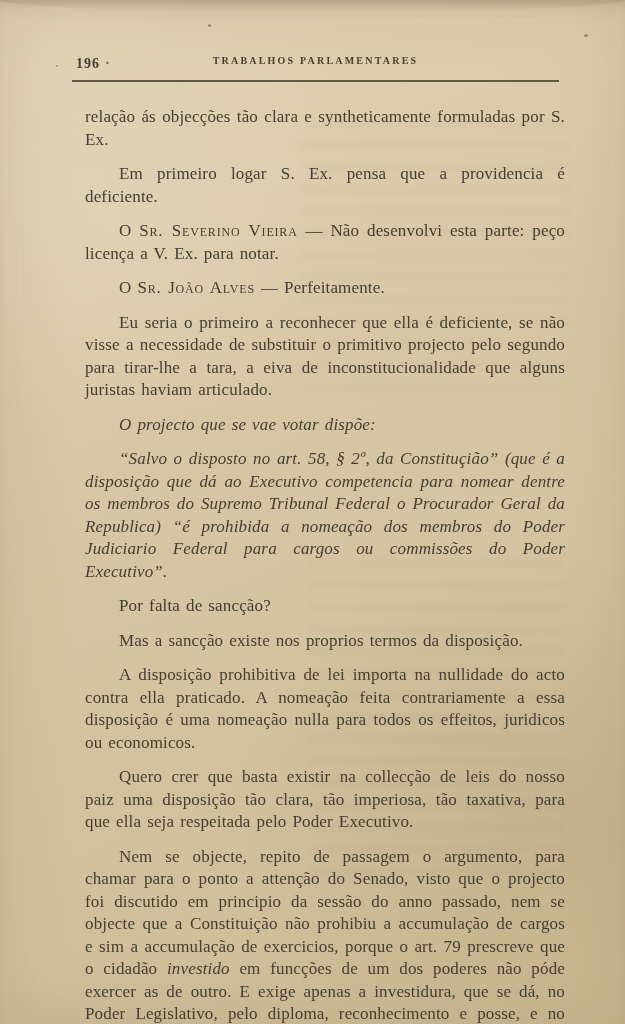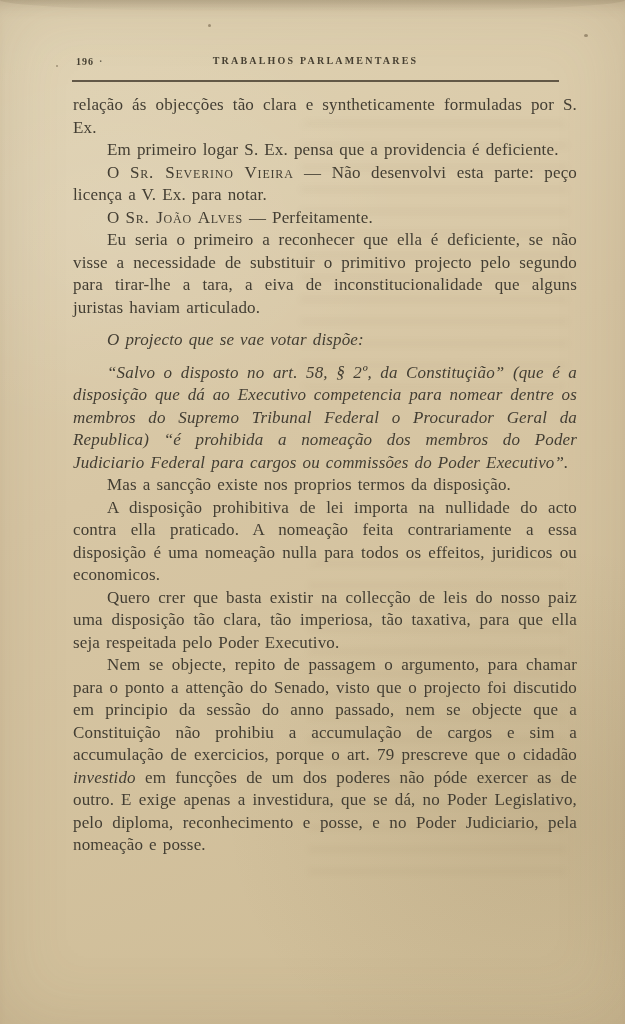--- a/index.html
+++ b/index.html
@@ -53,21 +53,21 @@
   .speck-1{left:208px;top:24px;}
   .speck-2{left:584px;top:34px;width:4px;height:3px;}
   .speck-3{left:56px;top:65px;width:2px;height:2px;}
 
   .running-header{
     position:absolute;left:72px;top:54px;width:487px;height:20px;
     color:var(--ink);
   }
   .pagenum-group{
     position:absolute;left:4px;top:2px;
-    font-size:10px;font-weight:bold;letter-spacing:1px;
+    font-size:14px;font-weight:bold;letter-spacing:1px;
     color:#453f31;
   }
   .pn-mark{font-weight:bold;margin-left:5px;opacity:.75;}
   .running-title{
     text-align:center;
     font-size:10px;font-weight:bold;letter-spacing:2.2px;
     color:#463f31;
     padding-top:1px;
   }
   .header-rule{
@@ -77,21 +77,21 @@
   }
 
   .content{
     position:absolute;left:73px;top:94px;width:504px;
     font-size:17px;line-height:22.5px;
     color:var(--ink);
     text-align:justify;
     letter-spacing:0.15px;
     word-spacing:1.6px;
   }
-  .content p.para{margin:0;}
+  .content p.para{margin:12px;}
   .content p.indent{text-indent:34px;}
   .content p.sb-md{margin-top:10px;font-style:italic;}
   .content p.sb-sm{margin-top:5px;}
   .smallcaps{font-variant:small-caps;letter-spacing:0.8px;}
   .italic{font-style:italic;}
 </style>
 </head>
 <body>
 
 <div class="page">
@@ -111,18 +111,19 @@
   <div class="header-rule"></div>
 
   <main class="content">
       <p class="para"><span>relação ás objecções tão clara e syntheticamente formuladas por S. Ex.</span></p>
       <p class="para indent"><span>Em primeiro logar S. Ex. pensa que a providencia é deficiente.</span></p>
       <p class="para indent"><span>O </span><span class="smallcaps">Sr. Severino Vieira</span><span> — Não desenvolvi esta parte: peço licença a V. Ex. para notar.</span></p>
       <p class="para indent"><span>O </span><span class="smallcaps">Sr. João Alves</span><span> — Perfeitamente.</span></p>
       <p class="para indent"><span>Eu seria o primeiro a reconhecer que ella é deficiente, se não visse a necessidade de substituir o primitivo projecto pelo segundo para tirar-lhe a tara, a eiva de inconstitucionalidade que alguns juristas haviam articulado.</span></p>
       <p class="para indent sb-md"><span>O projecto que se vae votar dispõe:</span></p>
       <p class="para indent sb-md"><span>“Salvo o disposto no art. 58, § 2º, da Constituçião” (que é a disposição que dá ao Executivo competencia para nomear dentre os membros do Supremo Tribunal Federal o Procurador Geral da Republica) “é prohibida a nomeação dos membros do Poder Judiciario Federal para cargos ou commissões do Poder Executivo”.</span></p>
+      <p class="para indent"><span>Por falta de sancção?</span></p>
       <p class="para indent"><span>Mas a sancção existe nos proprios termos da disposição.</span></p>
       <p class="para indent"><span>A disposição prohibitiva de lei importa na nullidade do acto contra ella praticado. A nomeação feita contrariamente a essa disposição é uma nomeação nulla para todos os effeitos, juridicos ou economicos.</span></p>
       <p class="para indent"><span>Quero crer que basta existir na collecção de leis do nosso paiz uma disposição tão clara, tão imperiosa, tão taxativa, para que ella seja respeitada pelo Poder Executivo.</span></p>
       <p class="para indent"><span>Nem se objecte, repito de passagem o argumento, para chamar para o ponto a attenção do Senado, visto que o projecto foi discutido em principio da sessão do anno passado, nem se objecte que a Constituição não prohibiu a accumulação de cargos e sim a accumulação de exercicios, porque o art. 79 prescreve que o cidadão </span><span class="italic">investido</span><span> em funcções de um dos poderes não póde exercer as de outro. E exige apenas a investidura, que se dá, no Poder Legislativo, pelo diploma, reconhecimento e posse, e no Poder Judiciario, pela nomeação e posse.</span></p>
     </main>
 </div>
 
 </body></html>

